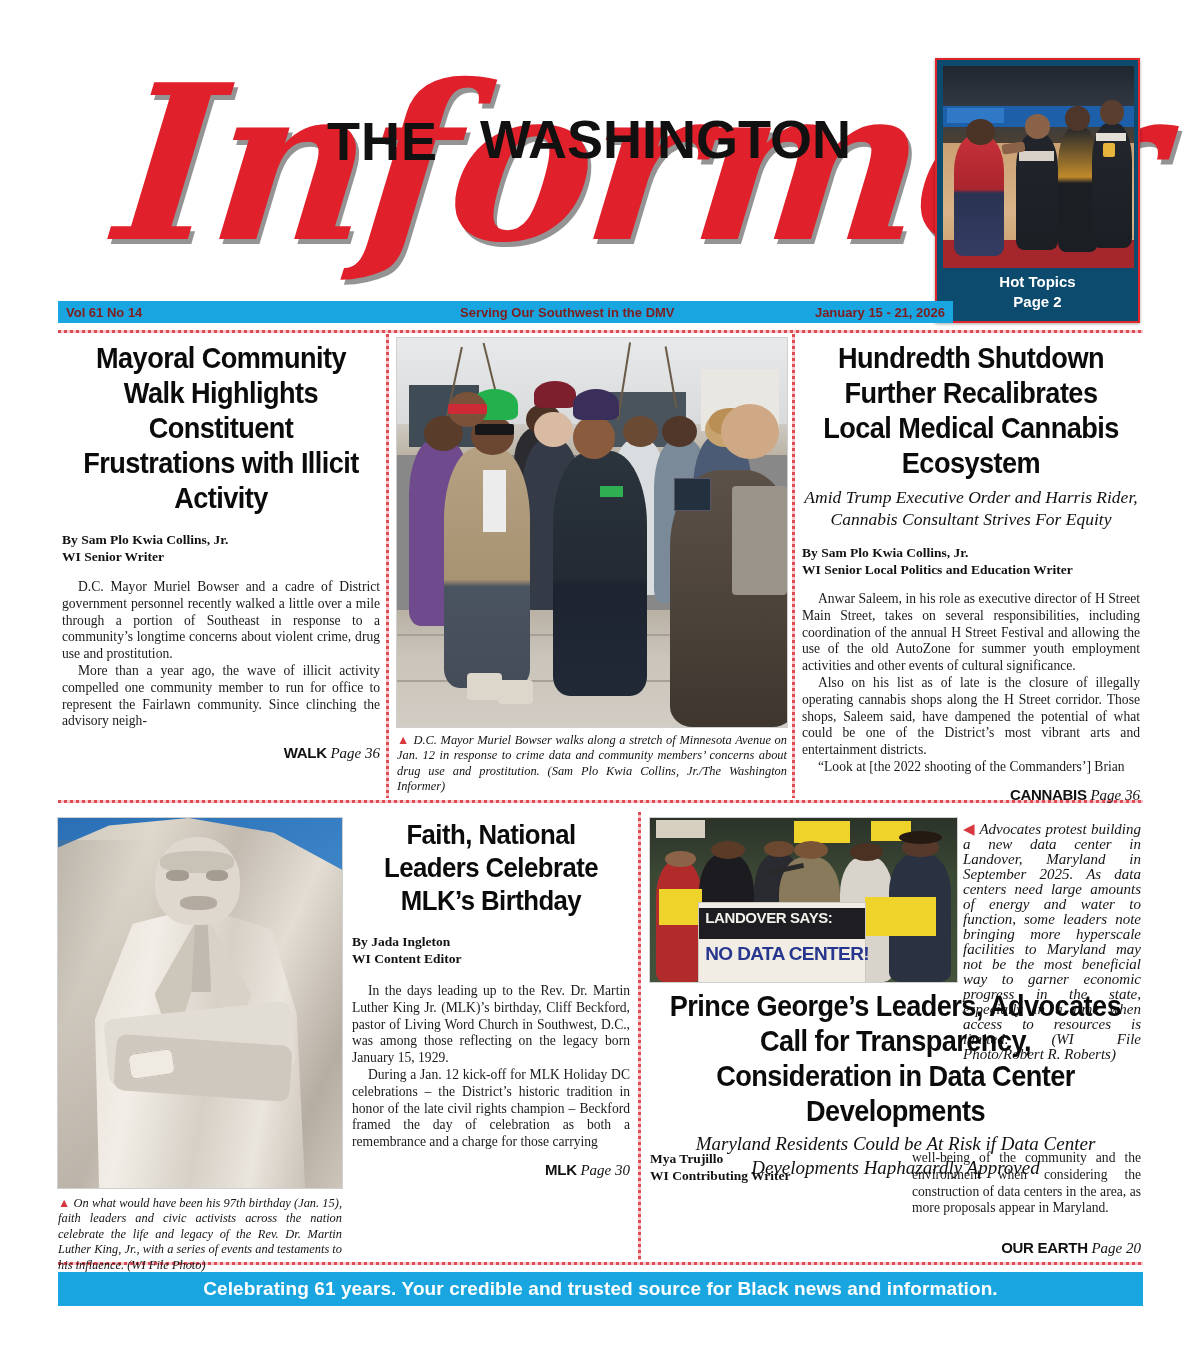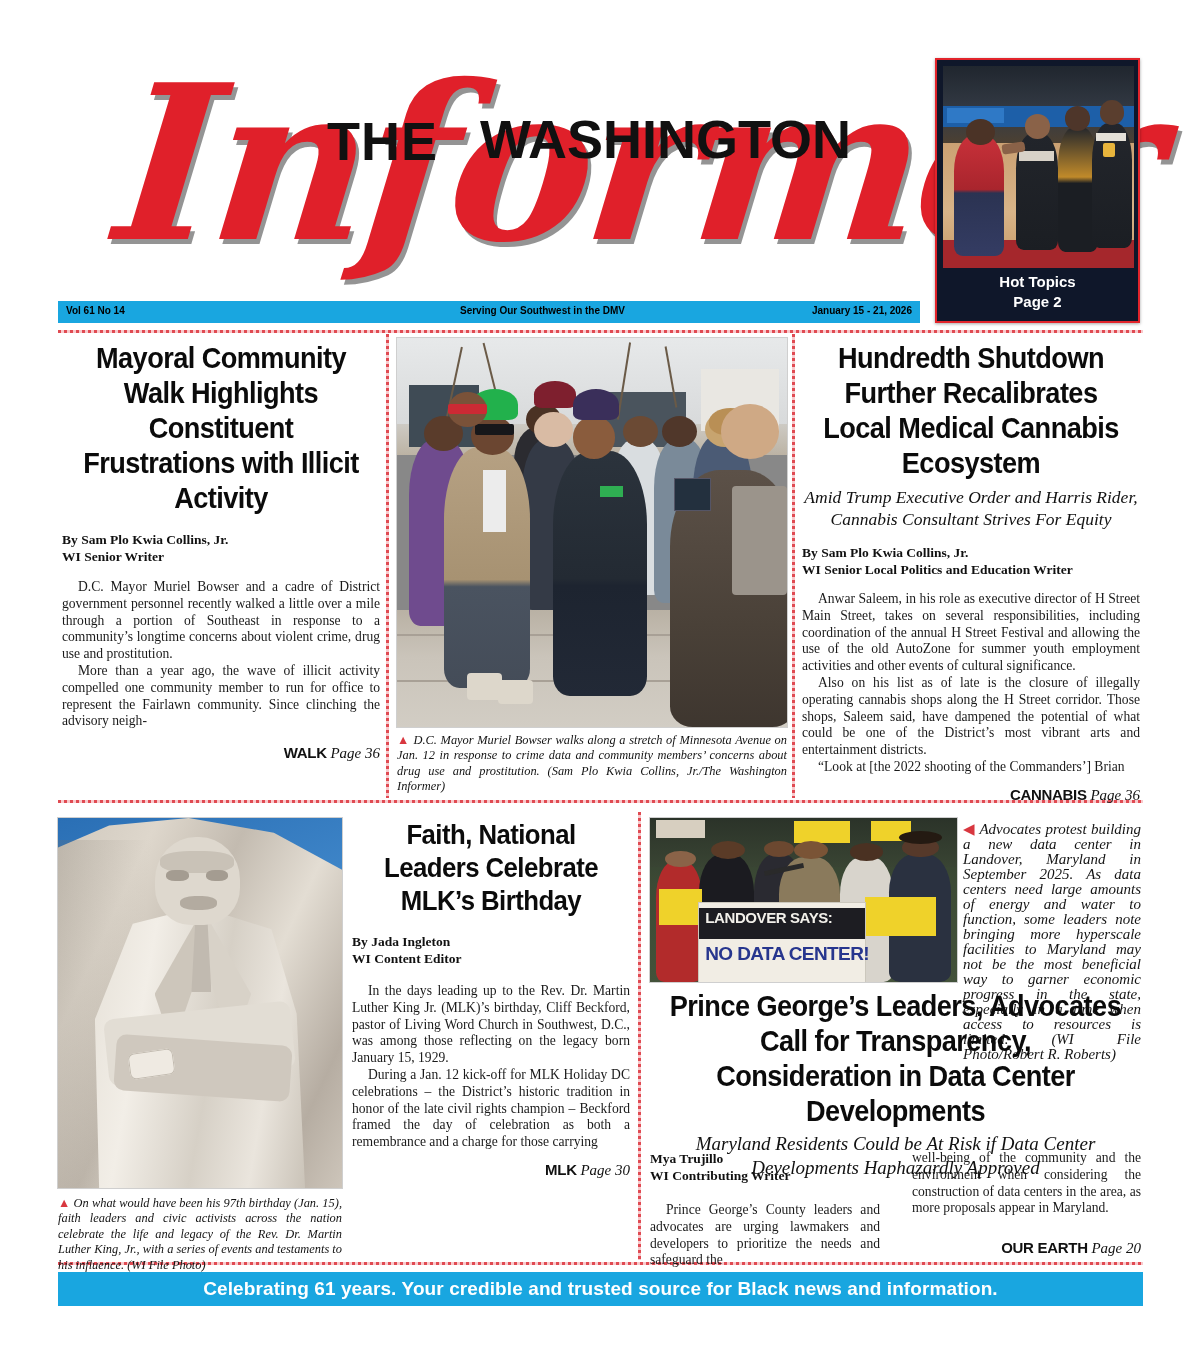--- a/index.html
+++ b/index.html
@@ -29,38 +29,38 @@
   }
   .logo-wash{
     position:absolute;left:360px;top:50px;
     font-family:"Liberation Sans", sans-serif;font-weight:700;
     font-size:54px;line-height:54px;color:#111;letter-spacing:0px;
   }
 
   
   .promo{
     position:absolute;left:935px;top:58px;width:205px;height:265px;
-    background:#0f172a;border:2px solid #e2242b;box-sizing:border-box;
+    background:#0c4a6e;border:2px solid #e2242b;box-sizing:border-box;
     box-shadow:0 1px 3px rgba(0,0,0,.35);
   }
   .promo-photo{
     position:absolute;left:6px;top:6px;width:191px;height:202px;overflow:hidden;
     background:#2d3b4e;
   }
   .promo-cap{
     position:absolute;left:0;right:0;top:212px;height:50px;color:#fff;text-align:center;
     font-family:"Liberation Sans", sans-serif;font-weight:700;
     font-size:15px;line-height:20px;
   }
 
   
   .strip{
     position:absolute;left:58px;top:301px;width:862px;height:22px;
-    background:#19a6e0;color:#000000;
-    font-family:"Liberation Sans", sans-serif;font-weight:700;font-size:10px;
+    background:#19a6e0;color:#7f1d1d;
+    font-family:"Liberation Sans", sans-serif;font-weight:700;font-size:13px;padding-left:33px;
   }
   .strip span{position:absolute;top:4px;white-space:nowrap;}
   .strip .vol{left:8px;}
   .strip .serving{left:402px;}
   .strip .date{right:8px;}
 
   
   .hrule{
     position:absolute;height:3px;
     background-image:repeating-linear-gradient(90deg,#e04a52 0 3px, #f8c9cc 3px 6px);
@@ -375,23 +375,20 @@
 
   <div style="position:absolute;left:650px;top:988px;width:491px;">
     <div class="hl" style="font-size:29.5px;line-height:35px;">Prince George’s Leaders, Advocates Call for Transparency, Consideration in Data Center Developments</div>
     <div class="deck" style="font-size:19px;line-height:24px;margin-top:4px;">Maryland Residents Could be At Risk if Data Center Developments Haphazardly Approved</div>
 
     <div style="position:absolute;left:0;top:162px;width:230px;">
       <div class="byline">
         <div>Mya Trujillo</div>
         <div>WI Contributing Writer</div>
       </div>
-      <div class="body" style="margin-top:18px;">
-        <p>Prince George’s County leaders and advocates are urging lawmakers and developers to prioritize the needs and safeguard the</p>
-      </div>
     </div>
 
     <div style="position:absolute;left:262px;top:162px;width:229px;">
       <div class="body">
         <p style="text-indent:0;">well-being of the community and the environment when considering the construction of data centers in the area, as more proposals appear in Maryland.</p>
       </div>
       <div class="jump" style="margin-top:22px;">
         <b>OUR EARTH</b>
         <i>Page 20</i>
       </div>

